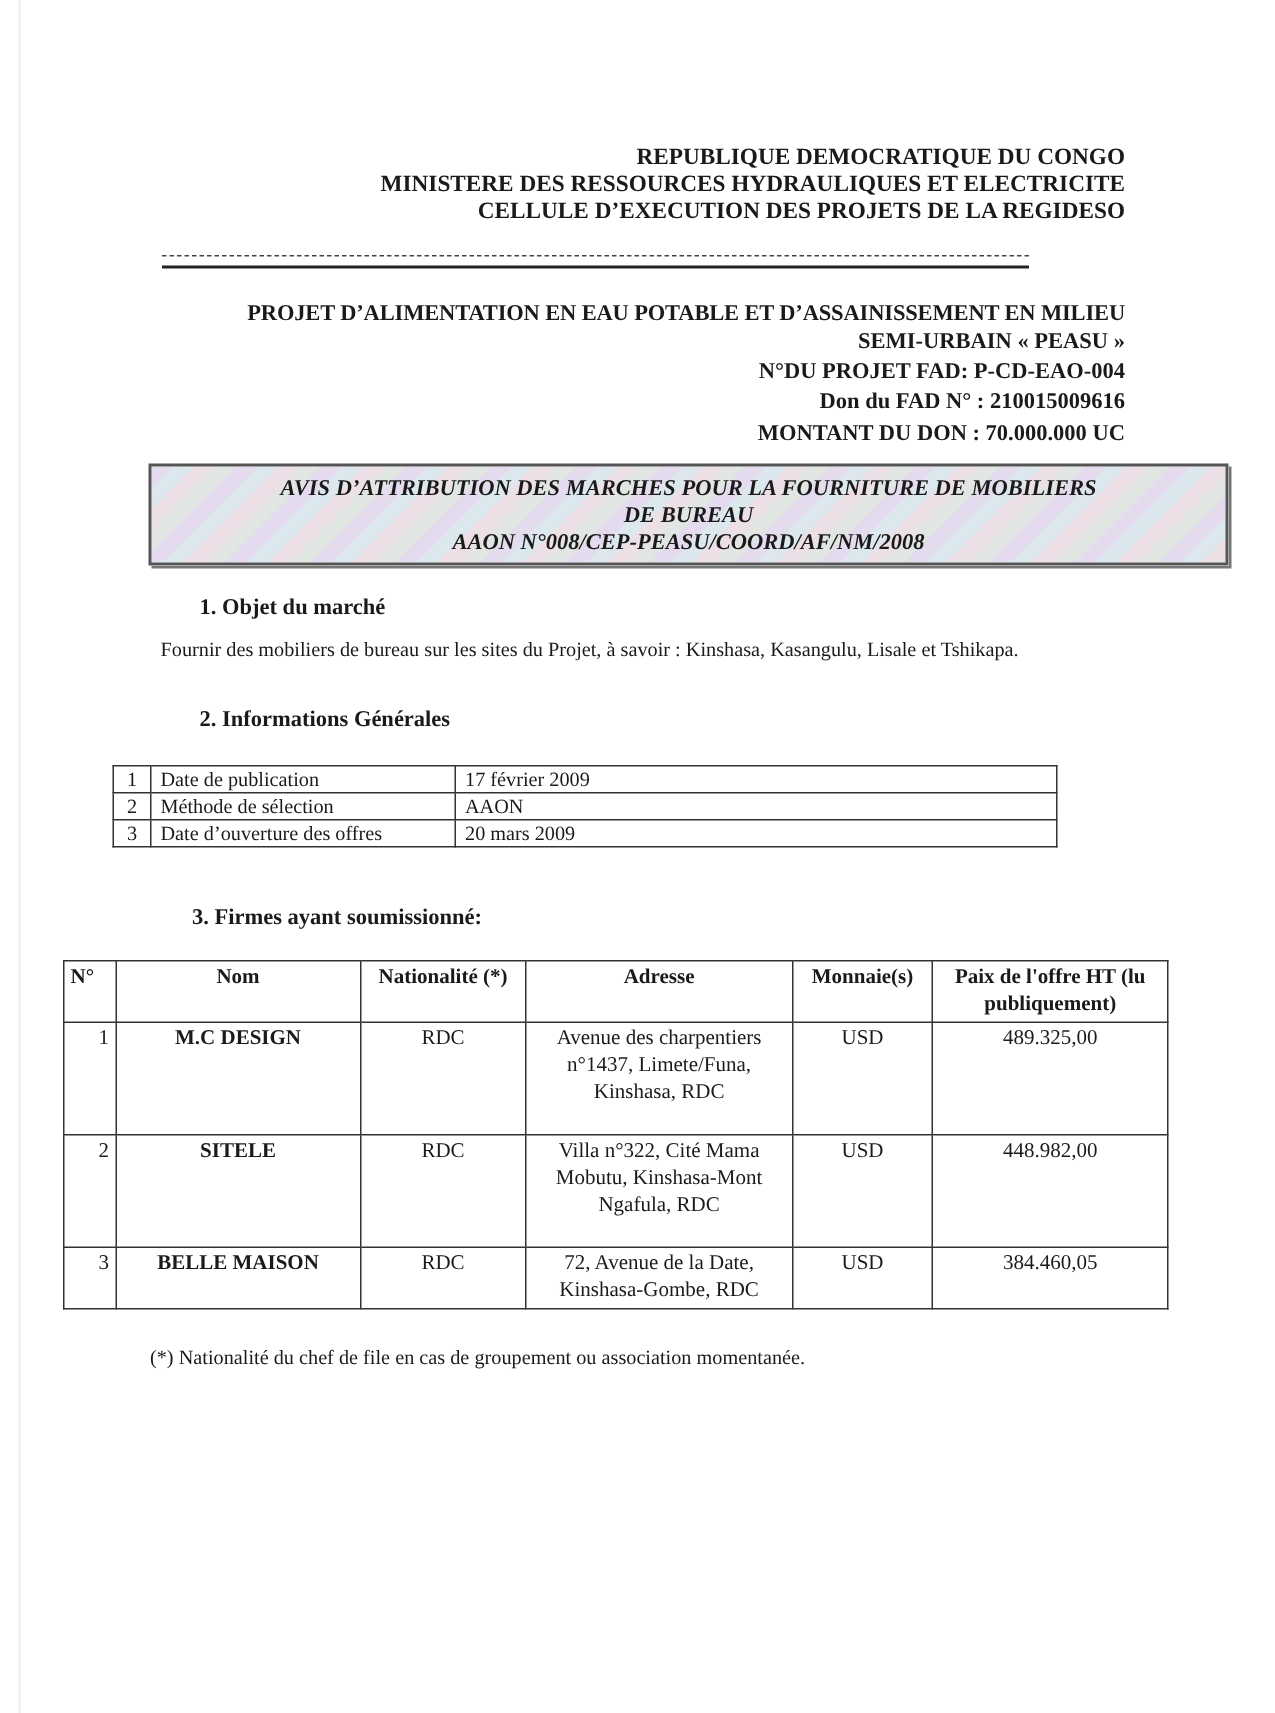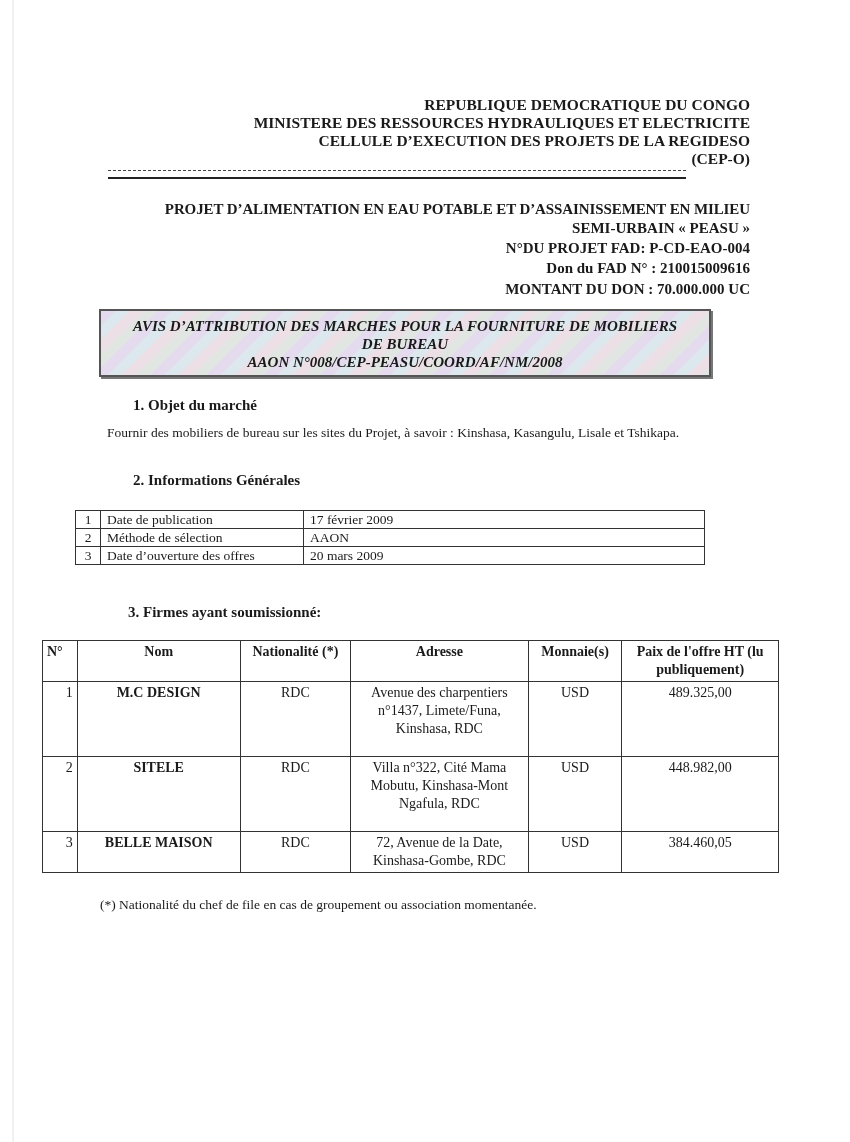--- a/index.html
+++ b/index.html
@@ -9,21 +9,21 @@
     }
     .scan-edge { position: absolute; left: 12px; top: 0; width: 2px; height: 1142px; background: #f1f1f1; }
     .center { text-align: right; }
     .hdr { position: absolute; left: 100px; width: 650px; top: 96px; font-weight: bold; font-size: 15.5px; line-height: 18px; }
     .rules { position: absolute; left: 108px; top: 170px; width: 578px; }
     .rule-dash { border-top: 1px dashed #444; height: 0; }
     .rule-solid { border-top: 2px solid #222; margin-top: 6px; height: 0; }
     .proj { position: absolute; left: 100px; width: 650px; top: 200px; font-weight: bold; font-size: 15px; line-height: 19px; }
     .proj .l0 { letter-spacing: -0.1px; }
     .banner {
-      position: absolute; left: 99px; top: 309px; width: 612px; height: 68px;
+      position: absolute; left: 99px; top: 309px; width: 720px; height: 68px;
       border: 2px solid #555; box-shadow: 2px 2px 0 #777;
       background: repeating-linear-gradient(135deg, #e4dcee 0 10px, #dde7ee 10px 20px, #ece0e6 20px 30px, #e2e6e2 30px 40px);
       font-style: italic; font-weight: bold; font-size: 15px; line-height: 18px; text-align: center; padding-top: 6px; box-sizing: border-box;
     }
     .sec-title { position: absolute; font-weight: bold; font-size: 15px; }
     .para { position: absolute; left: 107px; top: 424px; width: 630px; font-size: 13.5px; line-height: 18px; text-align: justify; }
     table { border-collapse: collapse; position: absolute; }
     .info { left: 75px; top: 510px; width: 630px; font-size: 13.5px; }
     .info td { border: 1px solid #333; padding: 0 6px; height: 17px; line-height: 17px; }
     .info td.n { width: 12px; text-align: center; }
@@ -44,21 +44,20 @@
   </style>
 </head>
 <body>
 
 <div class="scan-edge"></div>
 
 <div class="hdr center">
   <div>REPUBLIQUE DEMOCRATIQUE DU CONGO</div>
   <div>MINISTERE DES RESSOURCES HYDRAULIQUES ET ELECTRICITE</div>
   <div>CELLULE D’EXECUTION DES PROJETS DE LA REGIDESO</div>
-  <div>(CEP-O)</div>
 </div>
 
 <div class="rules">
   <div class="rule-dash"></div>
   <div class="rule-solid"></div>
 </div>
 
 <div class="proj center">
   <div class="l0">PROJET D’ALIMENTATION  EN EAU POTABLE ET D’ASSAINISSEMENT  EN MILIEU</div>
   <div>SEMI-URBAIN « PEASU »</div>

